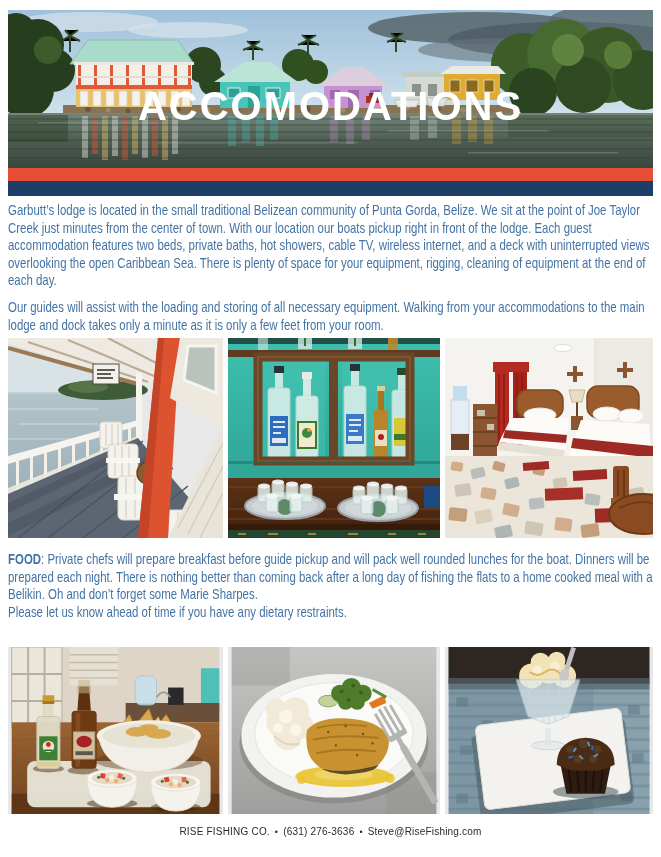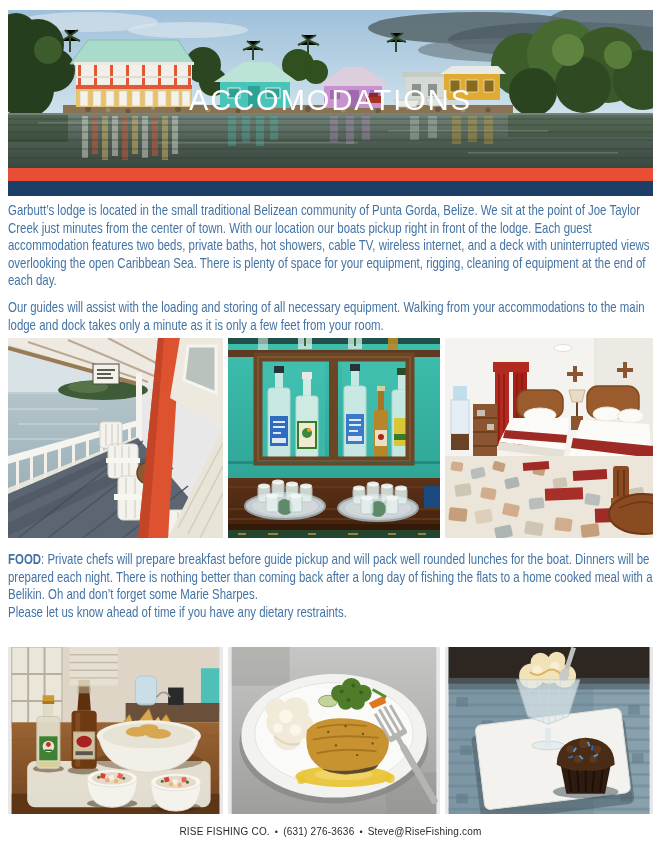--- a/index.html
+++ b/index.html
@@ -1,21 +1,21 @@
 <!DOCTYPE html>
 <html><head>
 <meta charset="utf-8">
 <style>
   html,body{margin:0;padding:0;background:#fff;}
   .page{position:relative;width:661px;height:857px;background:#fff;overflow:hidden;
         font-family:"Liberation Sans","DejaVu Sans",sans-serif;}
   .hero{position:absolute;left:8px;top:10px;width:645px;height:158px;overflow:hidden;}
   .hero svg{display:block;}
   .hero-title{position:absolute;left:0;top:74px;width:100%;text-align:center;
-      color:#ffffff;font-size:29px;font-weight:normal;letter-spacing:2px;}
+      color:#ffffff;font-size:40px;font-weight:bold;letter-spacing:2px;}
   .bar-orange{position:absolute;left:8px;top:168px;width:645px;height:13px;background:#e84d36;}
   .bar-navy{position:absolute;left:8px;top:181px;width:645px;height:15px;background:#1d3e66;}
   .bodytext{position:absolute;left:8px;width:808px;transform:scaleX(0.8);transform-origin:0 0;
       color:#4373a5;font-size:14.3px;line-height:17.6px;}
   .p1{top:202px;}
   .p2{top:299px;}
   .food{top:551px;}
   .food b{font-weight:bold;}
   .block{display:block;}
   .ph{position:absolute;overflow:hidden;background:#e8e8e8;}

